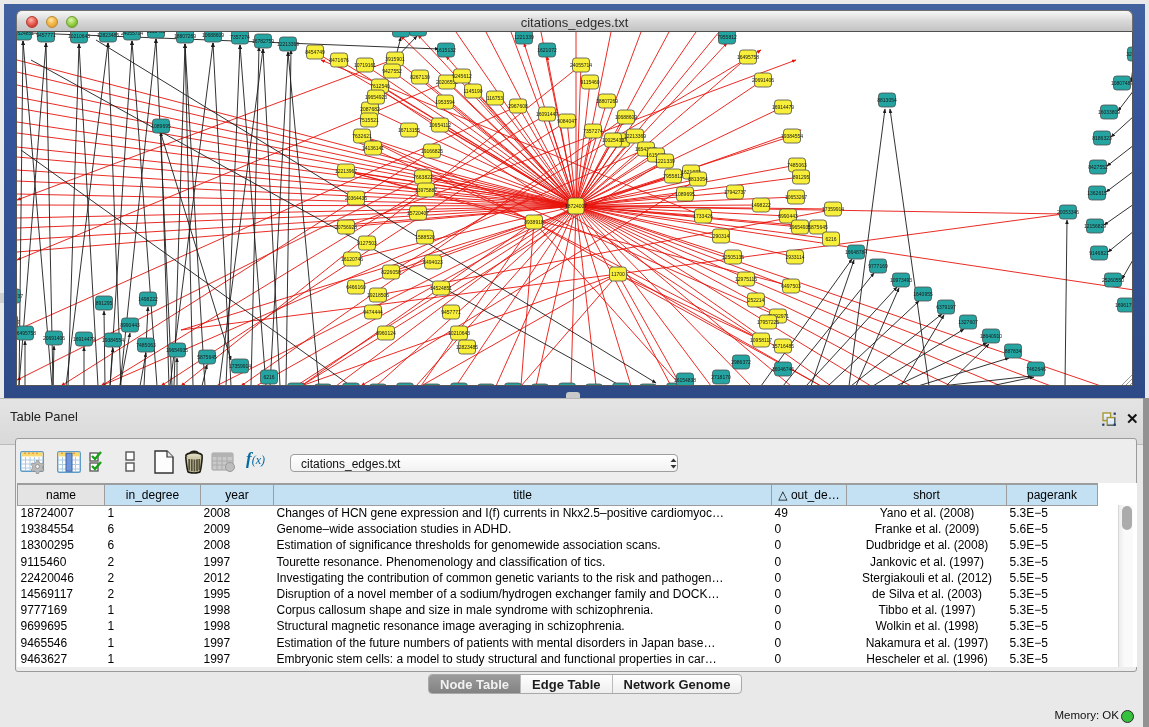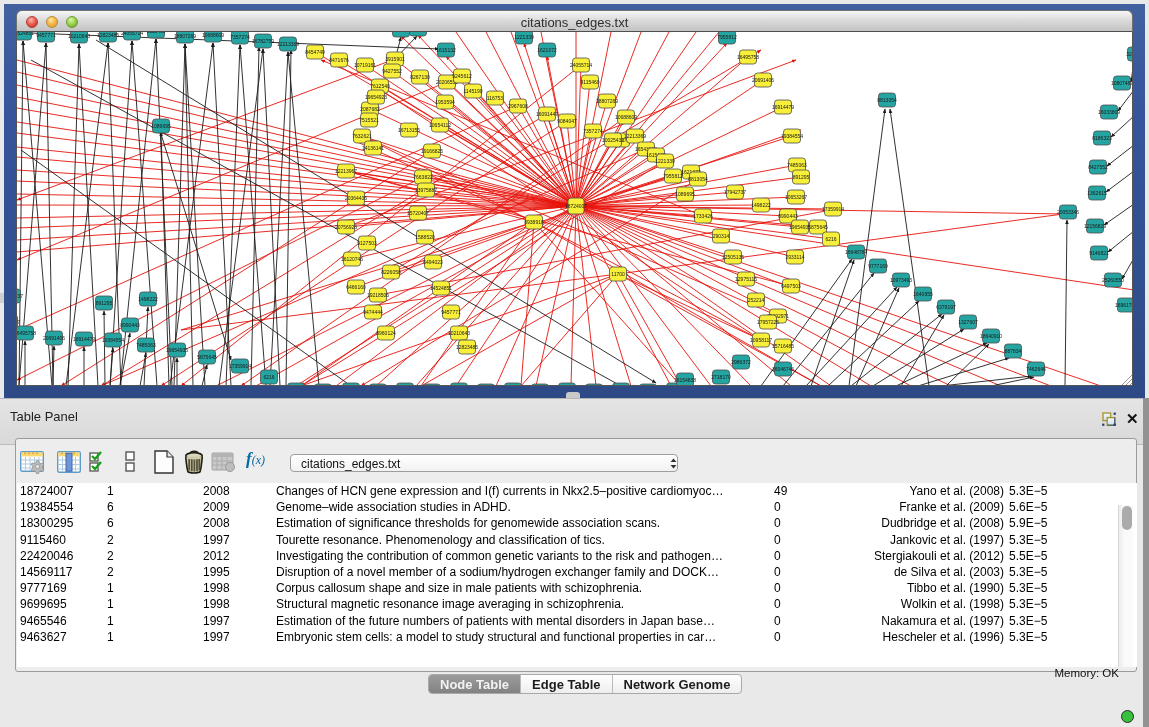--- a/index.html
+++ b/index.html
@@ -33,30 +33,30 @@
 .tbi { position:absolute; top:11px; }
 #dropdown { left:274px; top:15px; width:388px; height:18px; border:1px solid #9e9e9e;
   border-radius:4px; background:linear-gradient(#ffffff,#f2f2f2); }
 #dropdown .dt { left:10px; top:2px; font-size:12px; color:#111; }
 
 #tblwrap { left:1px; top:44px; width:1120px; height:184px; background:#fff; }
 table.grid { border-collapse:collapse; table-layout:fixed; width:1080px; font-size:12px; color:#000; }
 table.grid th { background:#c3e1f3; font-weight:normal; border:1px solid #9d9d9d; border-top:2px solid #9d9d9d; height:21px; font-size:12px; padding:0; }
 table.grid th.first { background:#e4e4e4; }
 table.grid td { height:16.2px; padding:0 2px 0 3px; white-space:nowrap; overflow:hidden; }
-td.ctr { text-align:right; padding-left:5px; }
+td.ctr { text-align:center; padding-left:5px; }
 #sbtrack { left:1102px; top:66px; width:15px; height:162px; background:linear-gradient(90deg,#ececec,#fafafa 40%); border-left:1px solid #d6d6d6; }
 #scrollbar { left:1106px; top:67px; width:10px; height:24px; background:#ababab; border-radius:5px; }
 
 #tabs { left:428px; top:674px; height:20px; border:1px solid #a9a9a9; border-radius:4px;
   background:linear-gradient(#ffffff,#eeeeee); overflow:hidden; display:flex; }
 .tab { font-size:13px; font-weight:bold; color:#1c1c1c; padding:2px 11px 0 11px; height:20px; }
 .tab.sel { background:linear-gradient(#9c9c9c,#7f7f7f); color:#f2f2f2; }
 .tab.mid { border-left:1px solid #bbb; border-right:1px solid #bbb; }
-#memory { right:30px; top:667px; font-size:11.5px; color:#111; }
+#memory { right:30px; top:709px; font-size:11.5px; color:#111; }
 #memdot { left:1121px; top:710px; width:13px; height:13px; border-radius:50%;
   background:#35c13c; border:1.5px solid #2b2b2b; }
 #rightstrip { left:1143px; top:398px; width:6px; height:329px; background:#929292; }
 #leftnotch { left:0px; top:293px; width:4px; height:10px; background:#cfcfcf; }
 </style>
 </head>
 <body>
 <div class="abs" id="bluepanel">
   <div class="abs" id="macwin">
     <div class="abs" id="titlebar">
@@ -695,20 +695,29 @@
       <colgroup>
         <col style="width:87px">
           <col style="width:96px">
           <col style="width:73px">
           <col style="width:498px">
         <col style="width:75px">
           <col style="width:160px">
           <col style="width:91px">
       </colgroup>
       <tbody>
+          <tr>
+        <th class="first">name</th>
+            <th>in_degree</th>
+            <th>year</th>
+            <th>title</th>
+        <th>△ out_de…</th>
+            <th>short</th>
+            <th>pagerank</th>
+      </tr>
       <tr>
             <td>18724007</td>
             <td>1</td>
             <td>2008</td>
             <td>Changes of HCN gene expression and I(f) currents in Nkx2.5–positive cardiomyoc…</td>
             <td>49</td>
             <td class="ctr">Yano et al. (2008)</td>
             <td>5.3E−5</td>
           </tr>
       <tr>
@@ -753,23 +762,23 @@
             <td>1995</td>
             <td>Disruption of a novel member of a sodium/hydrogen exchanger family and DOCK…</td>
             <td>0</td>
             <td class="ctr">de Silva et al. (2003)</td>
             <td>5.3E−5</td>
           </tr>
       <tr>
             <td>9777169</td>
             <td>1</td>
             <td>1998</td>
-            <td>Corpus callosum shape and size in male patients with schizophrenia.</td>
+            <td>Corpus callosum shape and size in male syndrome with schizophrenia.</td>
             <td>0</td>
-            <td class="ctr">Tibbo et al. (1990)</td>
+            <td class="ctr">Tibbo et al. (1997)</td>
             <td>5.3E−5</td>
           </tr>
       <tr>
             <td>9699695</td>
             <td>1</td>
             <td>1998</td>
             <td>Structural magnetic resonance image averaging in schizophrenia.</td>
             <td>0</td>
             <td class="ctr">Wolkin et al. (1998)</td>
             <td>5.3E−5</td>

